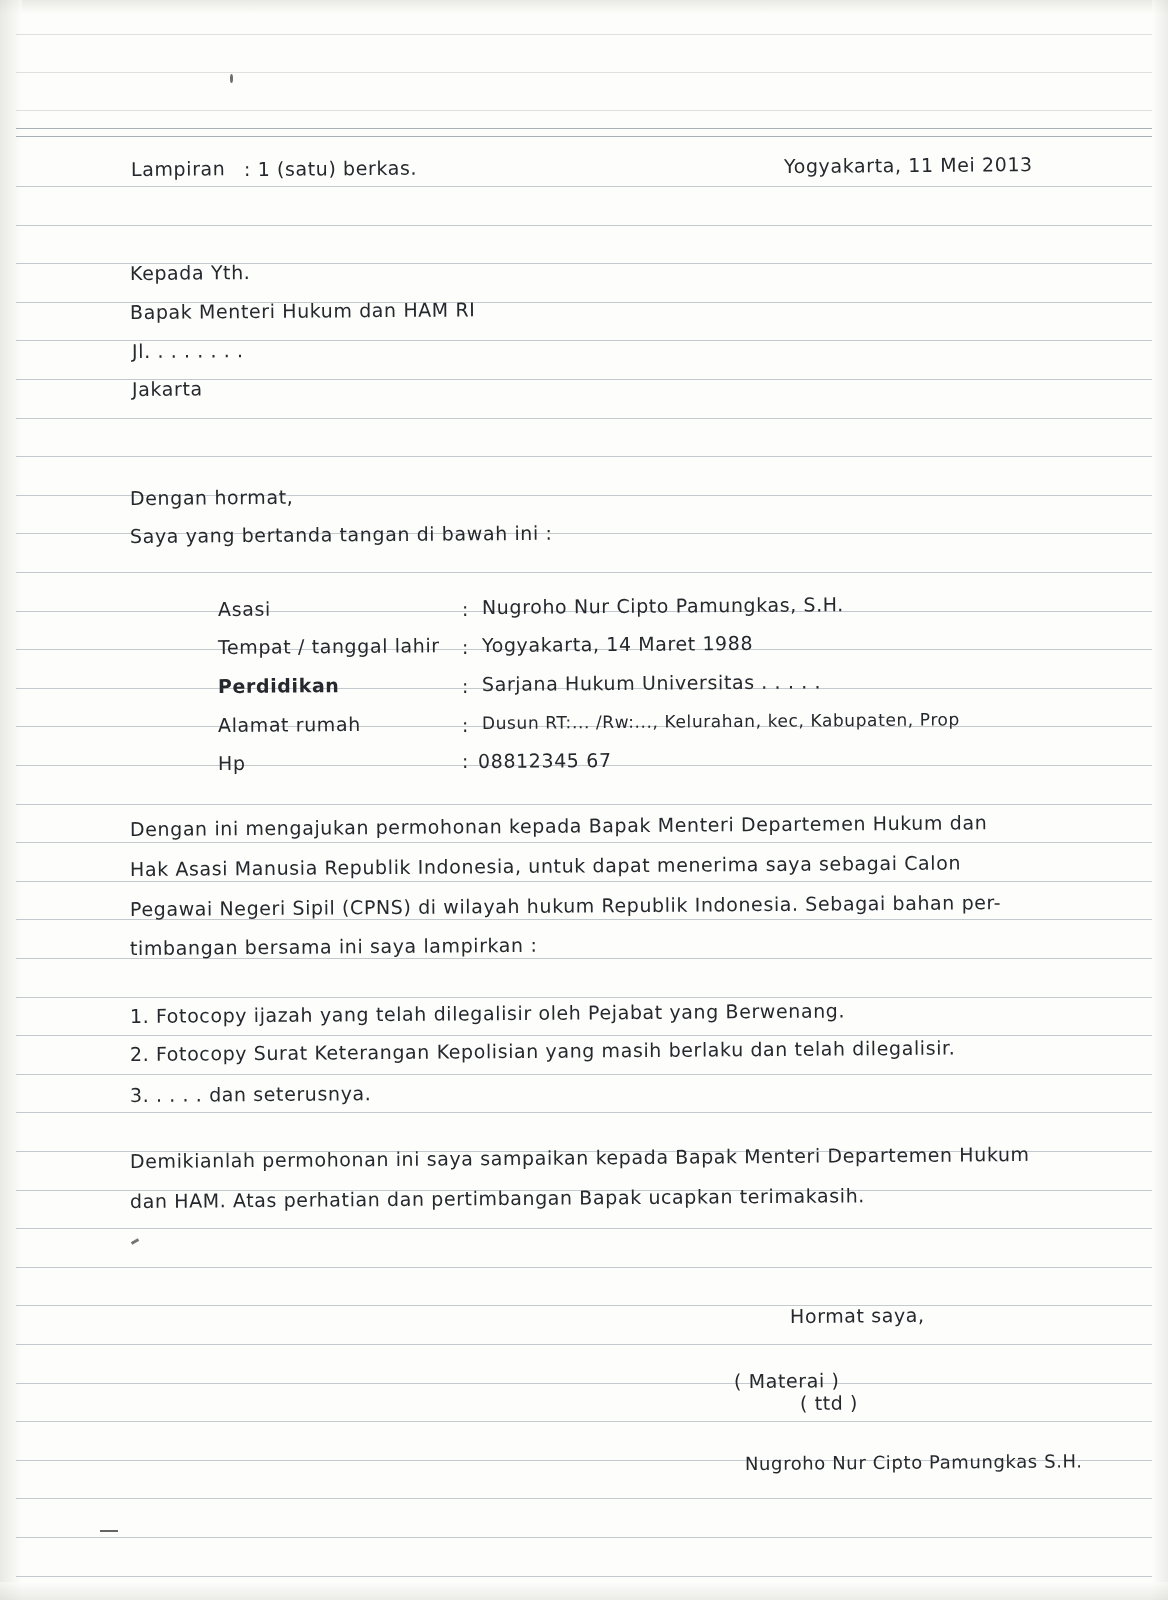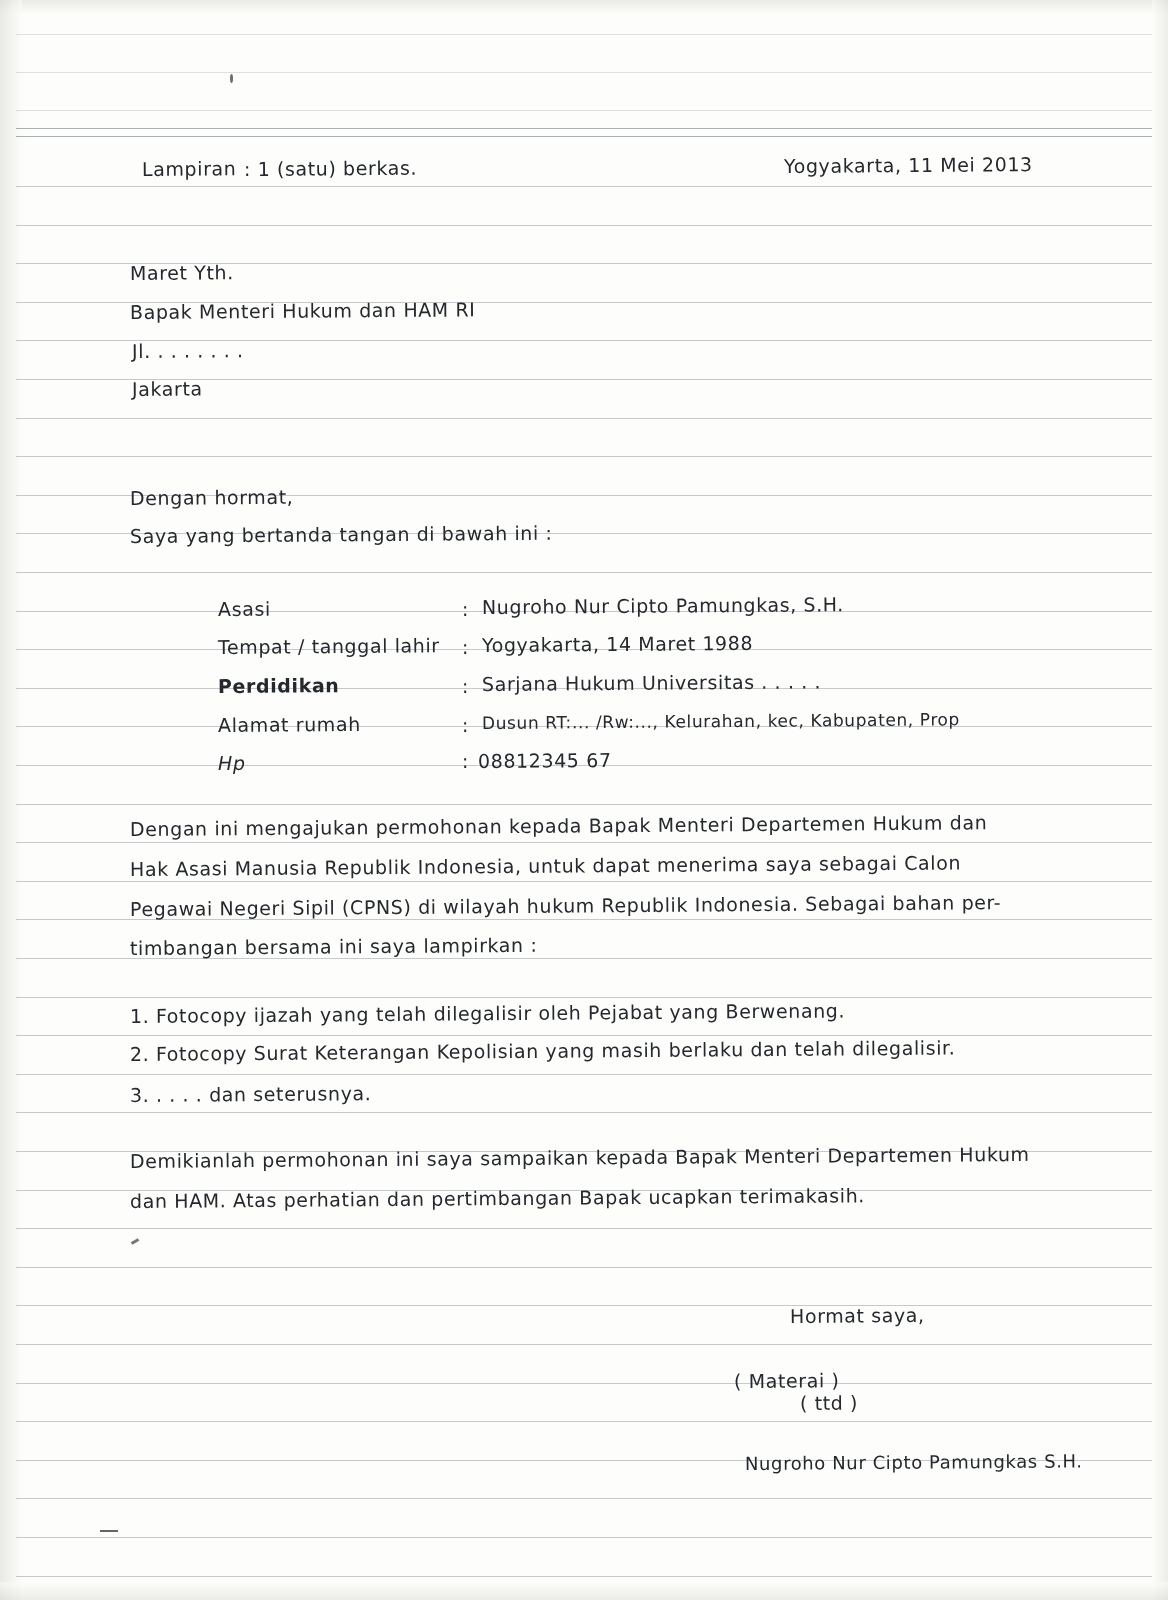--- a/index.html
+++ b/index.html
@@ -138,25 +138,25 @@
       <div class="rule" style="top: 1460px;"></div>
       <div class="rule" style="top: 1498px;"></div>
       <div class="rule" style="top: 1537px;"></div>
       <div class="rule" style="top: 1576px;"></div>
     </div>
 
   <div class="speck" style="left:230px;top:74px;width:3px;height:9px;background:#4a4a48;opacity:.8;"></div>
   <div class="speck" style="left:100px;top:1530px;width:18px;height:2px;background:#4a4a48;opacity:.85;border-radius:0;"></div>
   <div class="speck" style="left:131px;top:1240px;width:8px;height:3px;background:#52524f;opacity:.8;border-radius:0;transform:rotate(-30deg);"></div>
 
-  <div class="hw skew" style="left:142px; top:158px;">Lampiran</div>
+  <div class="hw skew" style="left:131px; top:158px;">Lampiran</div>
   <div class="hw skew" style="left:244px; top:158px;">: 1 (satu) berkas.</div>
   <div class="hw skew" style="left:784px; top:155px;">Yogyakarta, 11 Mei 2013</div>
 
-  <div class="hw skew" style="left:130px; top:262px;">Maret Yth.</div>
+  <div class="hw skew" style="left:130px; top:262px;">Kepada Yth.</div>
   <div class="hw skew" style="left:130px; top:301px;">Bapak Menteri Hukum dan HAM RI</div>
   <div class="hw skew" style="left:132px; top:340px;">Jl. . . . . . . .</div>
   <div class="hw skew" style="left:132px; top:378px;text-align:center;">Jakarta</div>
 
   <div class="hw skew" style="left:130px; top:487px;">Dengan hormat,</div>
   <div class="hw skew" style="left:130px; top:525px;">Saya yang bertanda tangan di bawah ini :</div>
 
   <div class="hw skew" style="left:218px; top:598px;">Asasi</div>
   <div class="hw skew" style="left:462px; top:598px;">:</div>
   <div class="hw skew" style="left:482px; top:596px;">Nugroho Nur Cipto Pamungkas, S.H.</div>
@@ -166,21 +166,21 @@
   <div class="hw skew" style="left:482px; top:634px;">Yogyakarta, 14 Maret  1988</div>
 
   <div class="hw skew" style="left:218px; top:675px;font-weight:bold;">Perdidikan</div>
   <div class="hw skew" style="left:462px; top:675px;">:</div>
   <div class="hw skew" style="left:482px; top:673px;">Sarjana Hukum   Universitas . . . . .</div>
 
   <div class="hw skew small" style="left:218px; top:714px; font-size:19px;">Alamat rumah</div>
   <div class="hw skew" style="left:462px; top:714px;">:</div>
   <div class="hw skew small" style="left:482px; top:713px;">Dusun RT:... /Rw:..., Kelurahan, kec, Kabupaten, Prop</div>
 
-  <div class="hw skew" style="left:218px; top:752px;font-style:italic;">Hp</div>
+  <div class="hw skew" style="left:218px; top:752px;">Hp</div>
   <div class="hw skew" style="left:462px; top:750px;">:</div>
   <div class="hw skew" style="left:478px; top:750px;">08812345 67</div>
 
   <div class="hw skew" style="left:130px; top:818px;">Dengan ini mengajukan permohonan kepada Bapak Menteri Departemen Hukum   dan</div>
   <div class="hw skew" style="left:130px; top:858px;">Hak  Asasi Manusia Republik Indonesia, untuk dapat menerima saya sebagai Calon</div>
   <div class="hw skew" style="left:130px; top:898px;">Pegawai  Negeri  Sipil (CPNS) di wilayah hukum  Republik Indonesia. Sebagai bahan per-</div>
   <div class="hw skew" style="left:130px; top:937px;">timbangan bersama ini  saya lampirkan  :</div>
 
   <div class="hw skew" style="left:130px; top:1005px;">1. Fotocopy ijazah yang telah dilegalisir oleh Pejabat yang Berwenang.</div>
   <div class="hw skew" style="left:130px; top:1043px;">2. Fotocopy Surat Keterangan Kepolisian yang masih berlaku dan telah dilegalisir.</div>

